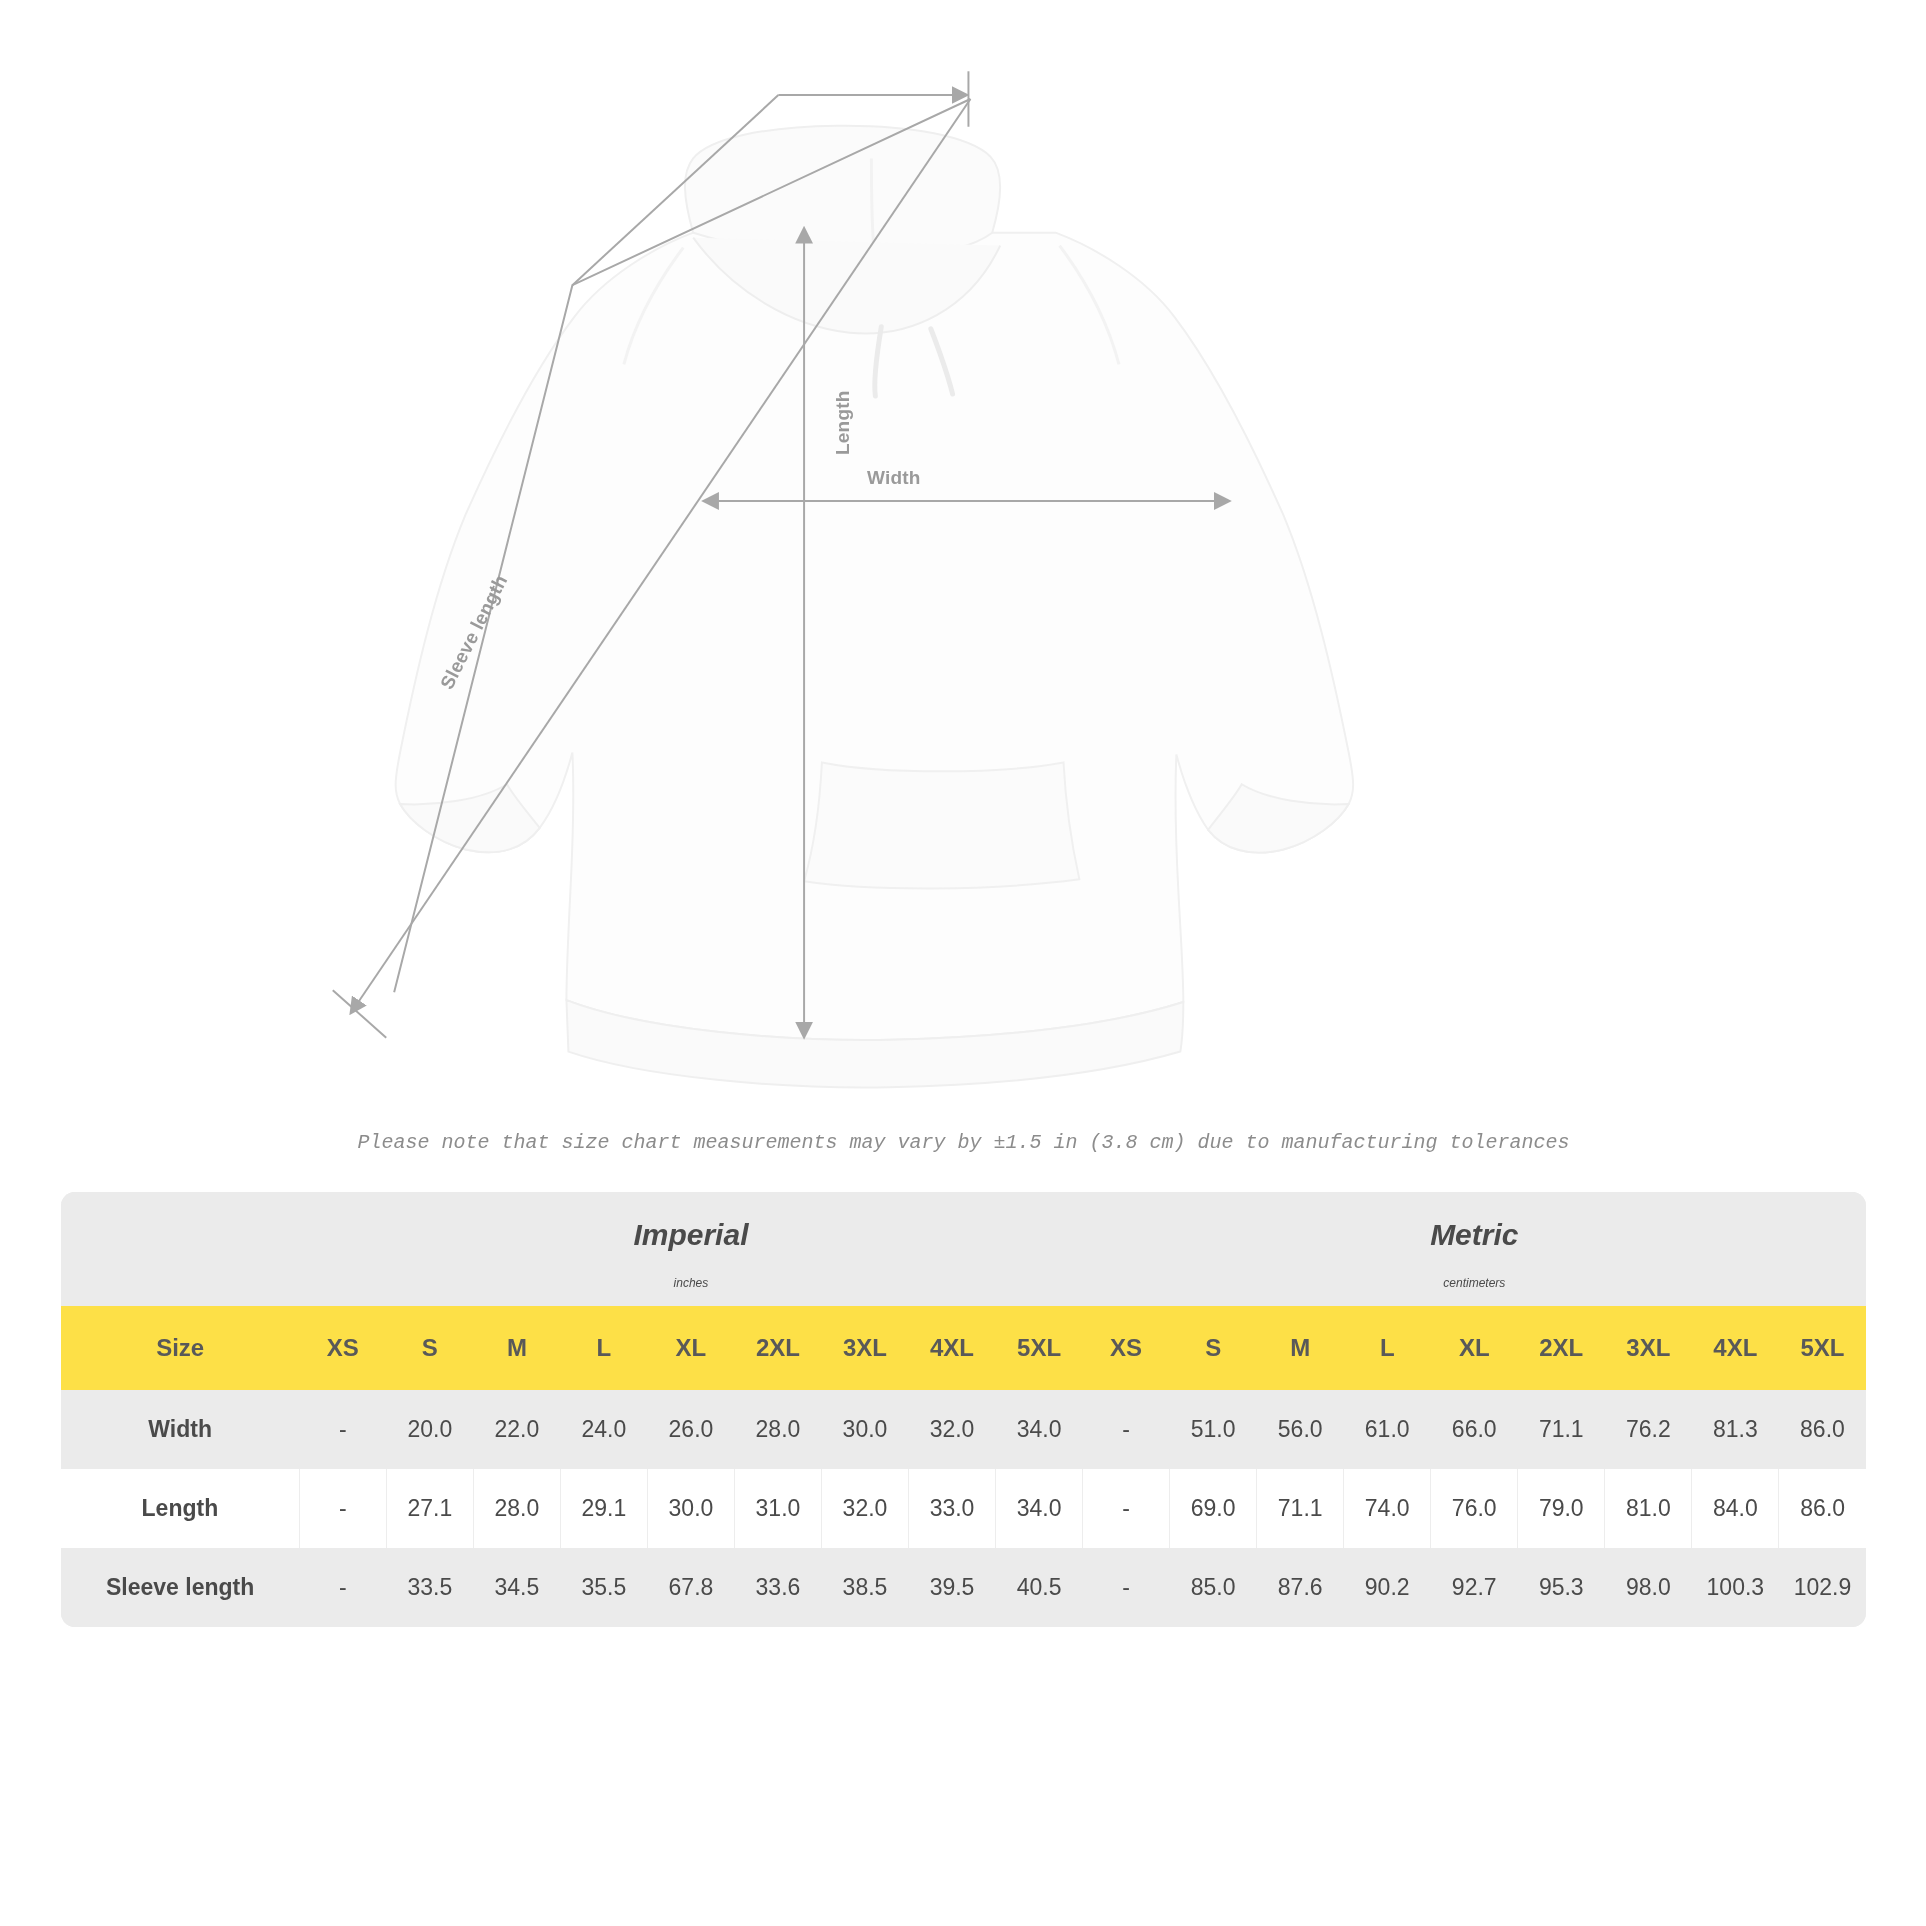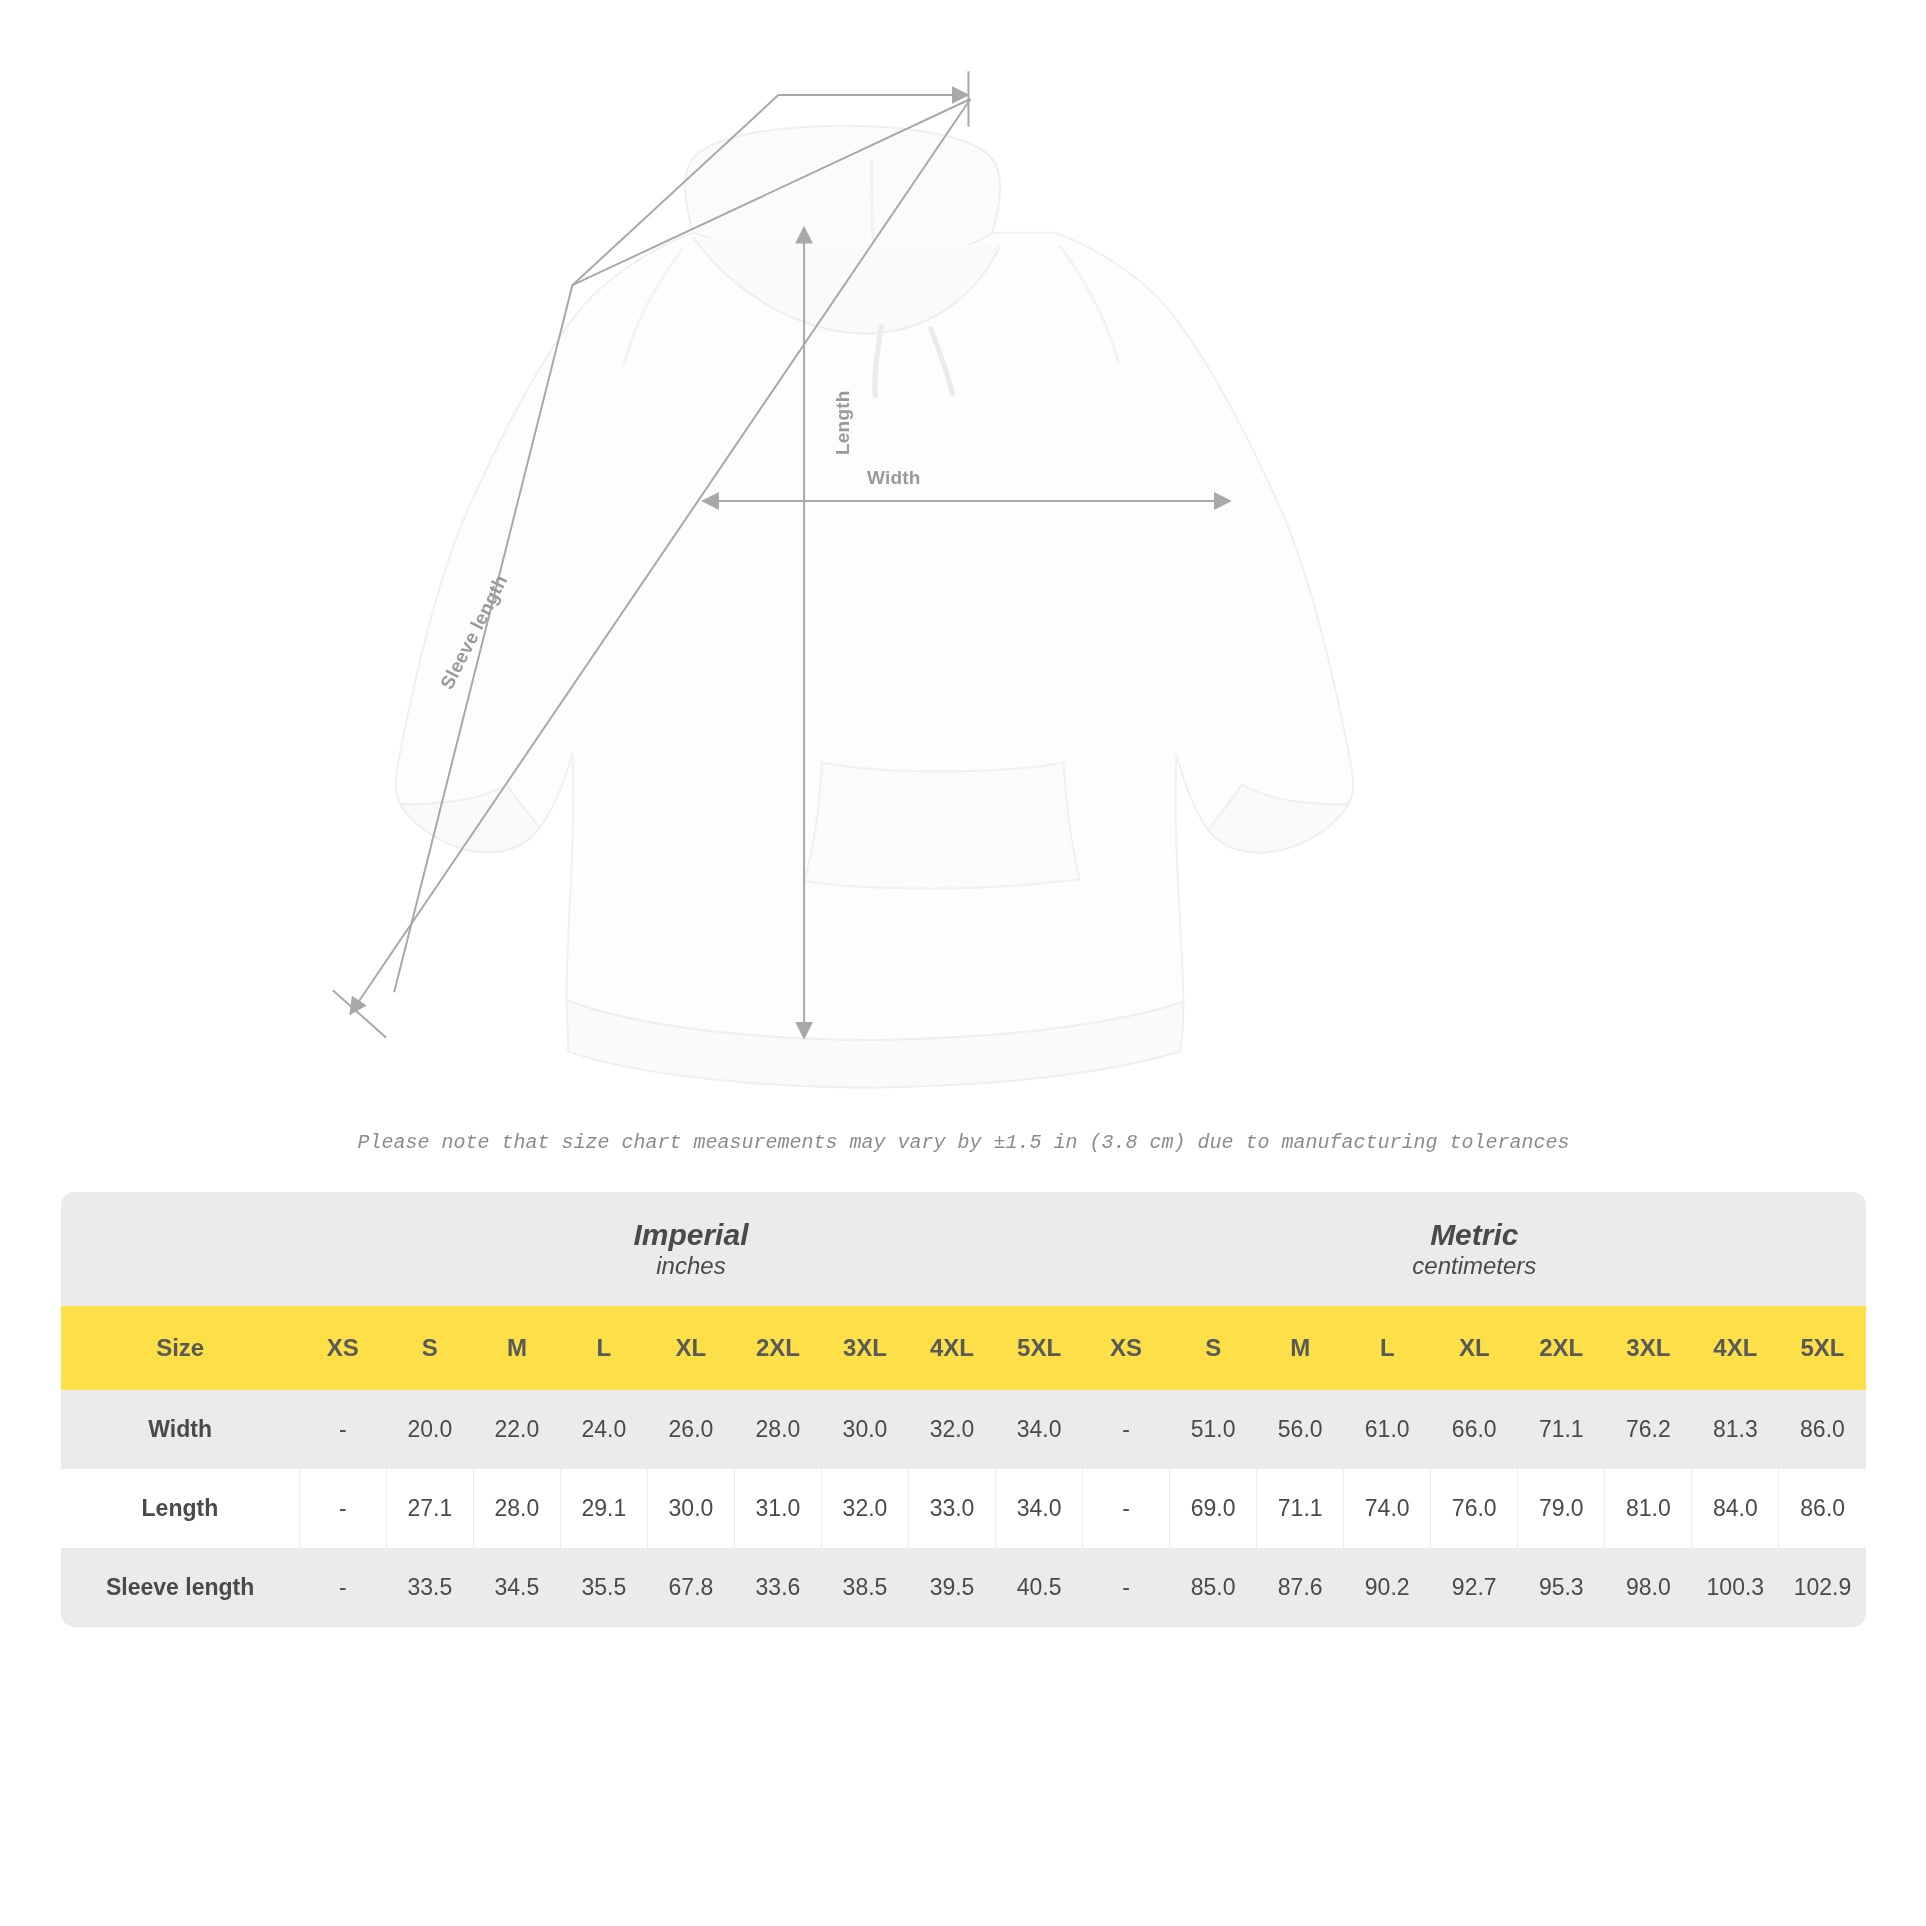--- a/index.html
+++ b/index.html
@@ -83,35 +83,35 @@
   table.size-table td,
   table.size-table th {
     text-align: center;
     vertical-align: middle;
     font-size: 23px;
     color: #4a4a4a;
     border: none;
   }
   
   .unit-cell {
-    padding: 26px 0 26px 0;
+    padding: 26px 0 16px 0;
     background: #ebebeb;
     color: #8c8c8c;
   }
   .unit-name {
     font-size: 30px;
     font-weight: bold;
     font-style: italic;
     display: block;
   }
   .unit-sub {
-    font-size: 24px;
+    font-size: 12px;
     font-style: italic;
     display: block;
-    margin-top: 0;
+    margin-top: 24px;
     text-align: center;
   }
   .row-head-blank {
     background: #ebebeb;
   }
 
   
   tr.size-row td {
     background: #fde047;
     padding: 28px 0;

